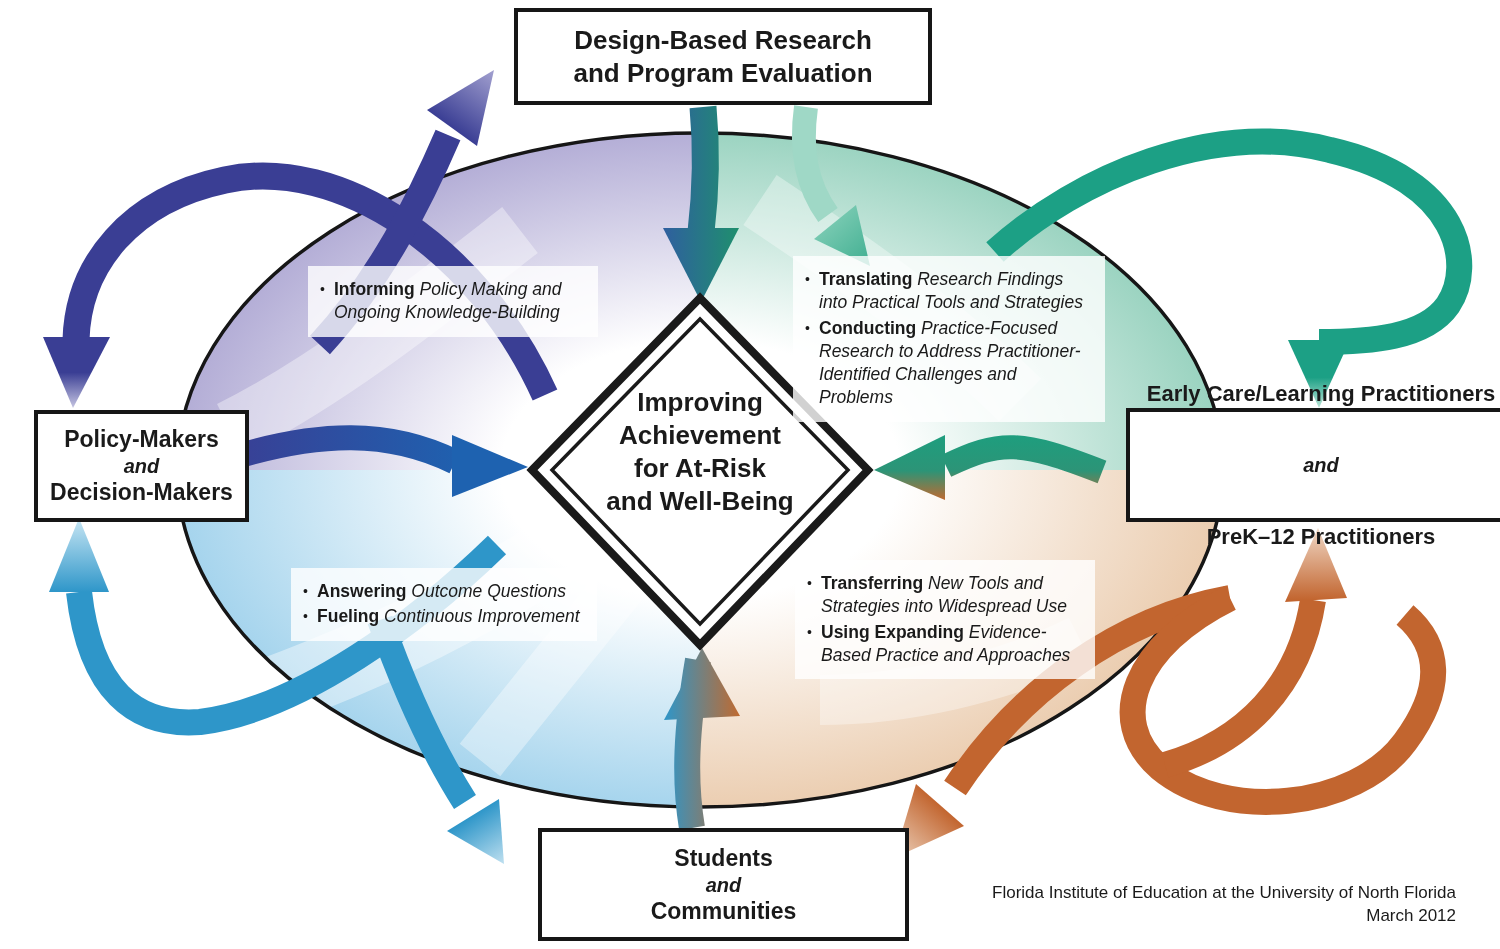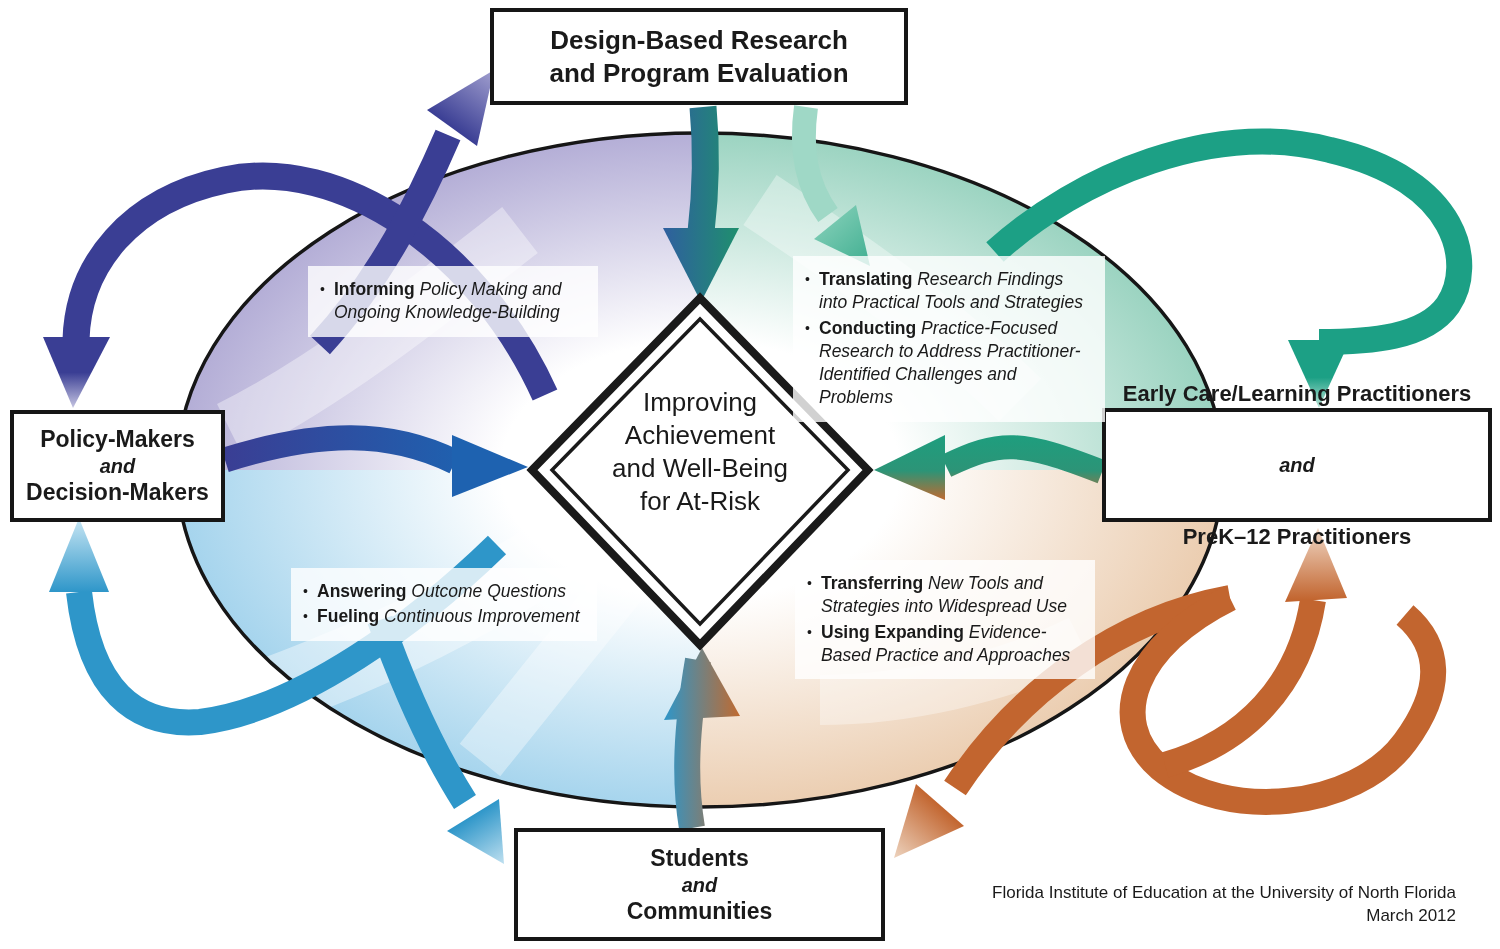--- a/index.html
+++ b/index.html
@@ -2,32 +2,32 @@
 <html><head>
 <meta charset="utf-8">
 <style>
   html,body{margin:0;padding:0;background:#ffffff;}
   body{font-family:"Liberation Sans", sans-serif; -webkit-font-smoothing:antialiased;}
   .canvas{position:relative;width:1500px;height:949px;background:#fff;overflow:hidden;}
   svg{position:absolute;left:0;top:0;}
 
   
   .obox{position:absolute;background:#fff;border:4px solid #161616;display:flex;flex-direction:column;
-        justify-content:center;align-items:center;text-align:center;box-sizing:border-box;color:#1a1a1a;}
+        justify-content:center;align-items:center;text-align:center;box-sizing:border-box;color:#1a1a1a;margin-left:24px;}
   .obox .bl{font-weight:700;line-height:1.25;}
   .obox .il{font-style:italic;font-weight:700;line-height:1.2;}
   .box-top{left:490px;top:8px;width:418px;height:97px;font-size:26px;}
   .box-left{left:10px;top:410px;width:215px;height:112px;font-size:23px;}
   .box-left .il,.box-right .il,.box-bottom .il{font-size:20px;}
   .box-right{left:1102px;top:408px;width:390px;height:114px;font-size:22px;gap:46px;}
   .box-bottom{left:514px;top:828px;width:371px;height:113px;font-size:23px;}
 
   
   .diamond-text{position:absolute;left:560px;top:386px;width:280px;text-align:center;
-        font-size:26px;font-weight:400;line-height:1.27;color:#1a1a1a;}
+        font-size:26px;font-weight:700;line-height:1.27;color:#1a1a1a;}
 
   
   .note{position:absolute;background:rgba(255,255,255,0.80);padding:10px 12px;box-sizing:border-box;
         font-size:17.5px;line-height:1.33;color:#1a1a1a;}
   .note-tl{left:308px;top:266px;width:290px;}
   .note-tr{left:793px;top:256px;width:312px;}
   .note-bl{left:291px;top:568px;width:306px;}
   .note-br{left:795px;top:560px;width:300px;}
   .bullet-row{display:flex;margin:2px 0;}
   .bullet-dot{flex:0 0 14px;font-size:14px;padding-top:2px;}
@@ -190,22 +190,22 @@
 
   <div class="obox box-bottom">
     <div class="bl">Students</div>
     <div class="il">and</div>
     <div class="bl">Communities</div>
   </div>
 
   <div class="diamond-text">
     <div>Improving</div>
     <div>Achievement</div>
+    <div>for At-Risk</div>
     <div>and Well-Being</div>
-    <div>for At-Risk</div>
   </div>
 
   <div class="note note-tl">
     <div class="bullet-row">
       <span class="bullet-dot">•</span>
       <div class="bullet-text"><span class="s-b">Informing</span><span class="s-r"> Policy </span><span class="s-i">M</span><span class="s-r">aking and Ongoing Knowledge-Building</span></div>
     </div>
   </div>
 
   <div class="note note-tr">

